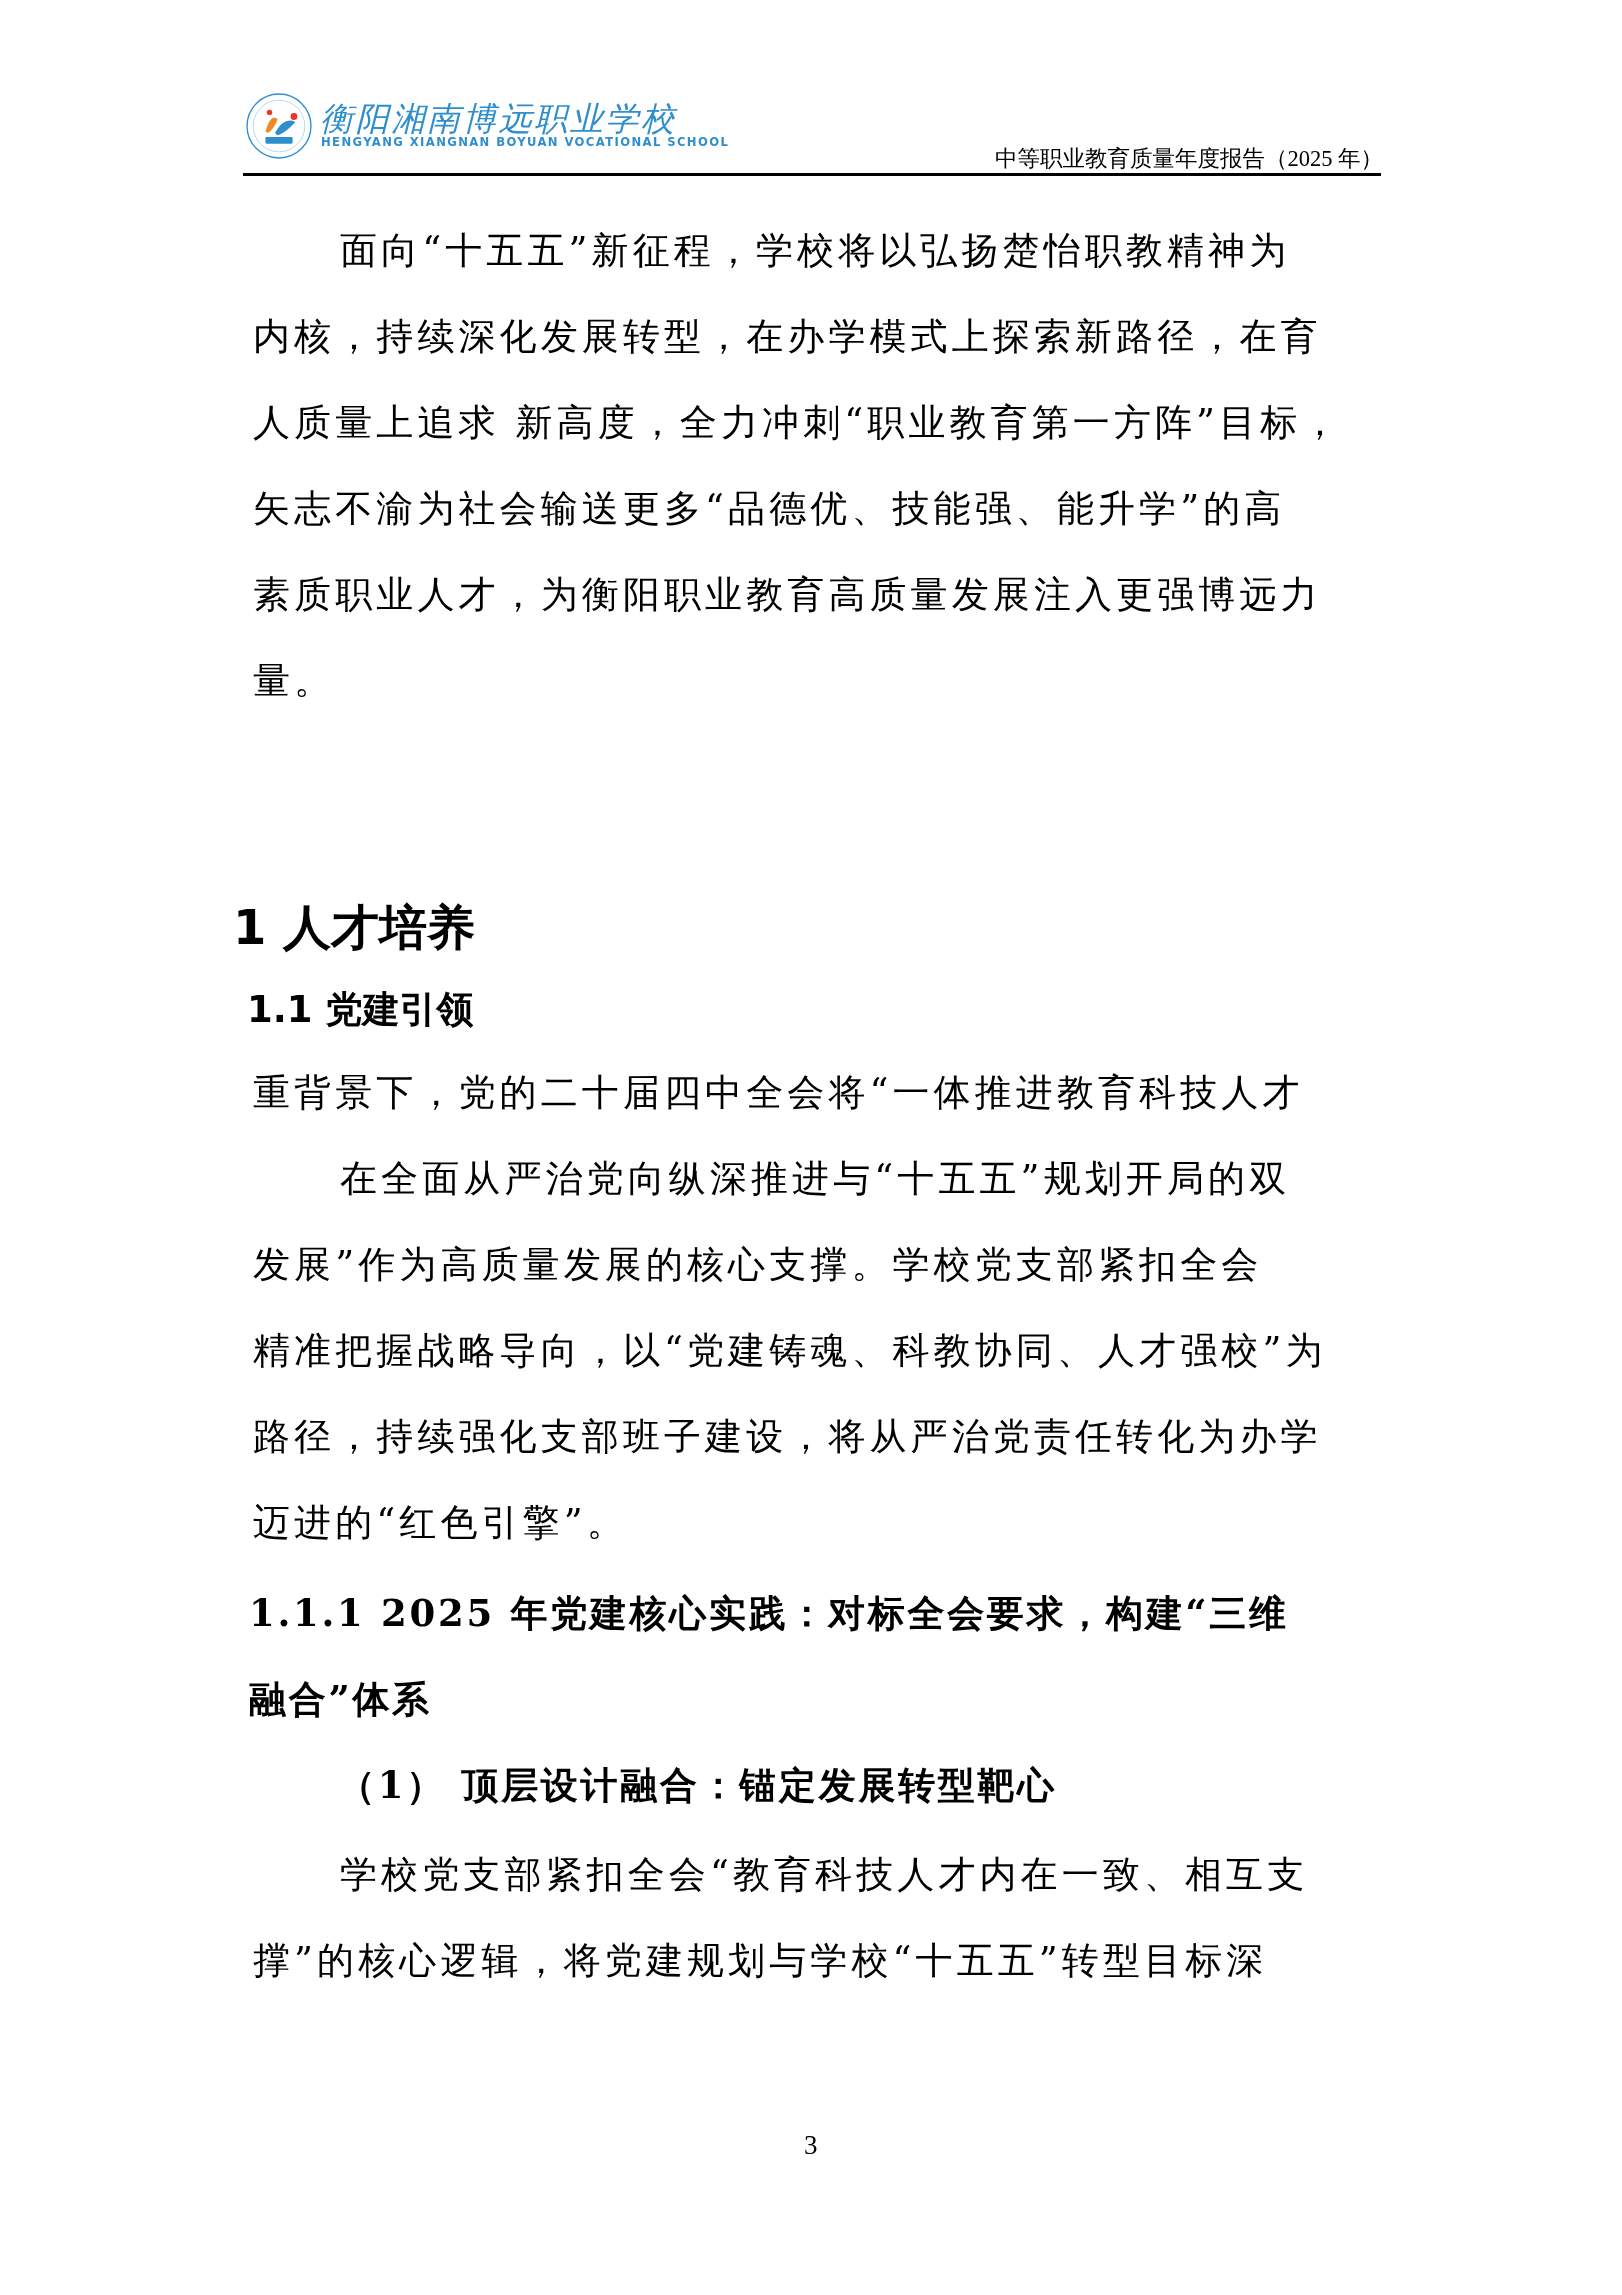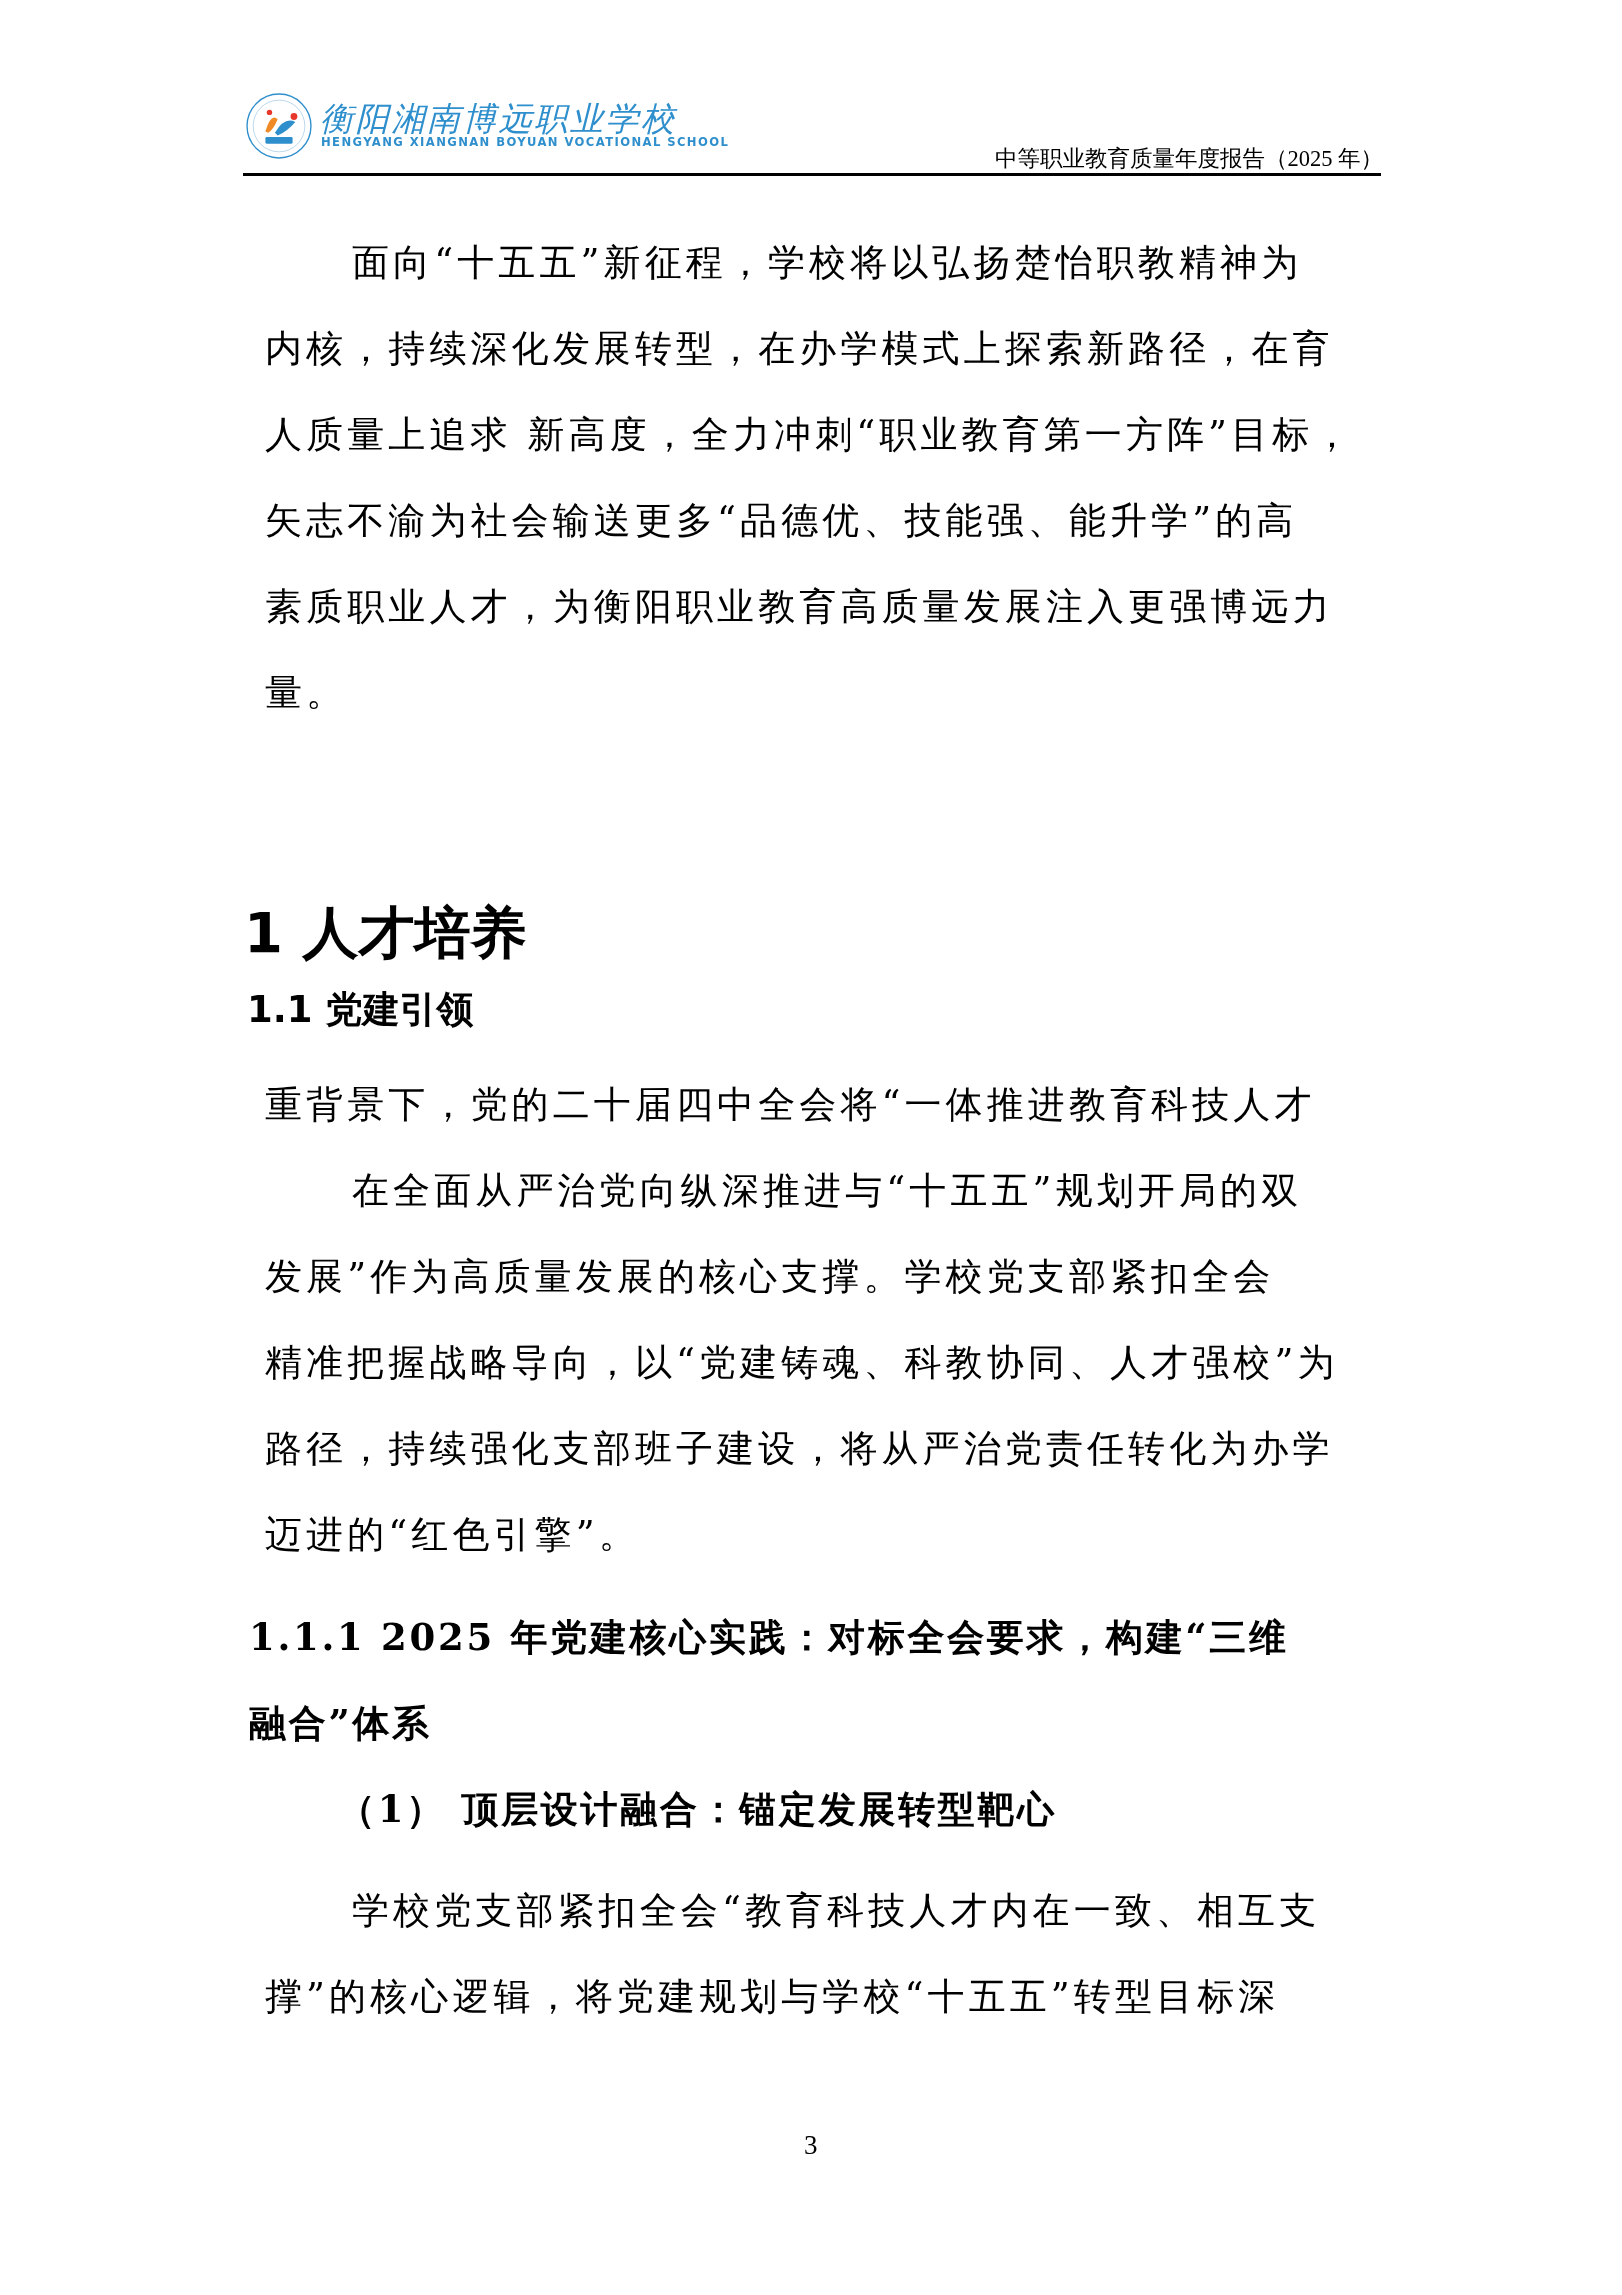--- a/index.html
+++ b/index.html
@@ -10,27 +10,27 @@
     .logo-emblem { position: absolute; left: 0; top: 3.4px; width: 68px; height: 68px; }
     .logo-name { position: absolute; left: 75px; top: 8.2px; font-family: "DejaVu Serif", serif;
                  font-size: 33px; color: #2f8fcd; letter-spacing: 2.7px; font-style: italic; white-space: nowrap; }
     .logo-en { position: absolute; left: 76px; top: 46px; font-family: "DejaVu Sans", sans-serif;
                font-weight: bold; font-size: 11.6px; color: #2f8fcd; letter-spacing: 1.4px; white-space: nowrap; }
     .report-title { position: absolute; right: 0; top: 26px; font-family: Liberation Serif, serif;
                     font-size: 22.5px; white-space: nowrap; margin-top: 28px; }
     .header-rule { position: absolute; left: 243px; top: 173px; width: 1138px; height: 2.7px; background: #000; }
 
     .content { position: absolute; left: 249px; top: 204px; width: 1135px; }
-    .p { font-size: 37px; line-height: 86px; margin: 16px; text-align: justify;
+    .p { font-size: 37px; line-height: 86px; margin: 4px; text-align: justify;
          font-family: "DejaVu Serif", serif; letter-spacing: 4.1px; }
     .p .line { display: block; white-space: nowrap; height: 86px; }
     .indent { padding-left: 87px; }
 
-    .h1 { position: absolute; left: 244px; top: 896px; font-family: "DejaVu Sans", sans-serif;
-          font-weight: bold; font-size: 56px; white-space: nowrap; }
+    .h1 { position: absolute; left: 233px; top: 896px; font-family: "DejaVu Sans", sans-serif;
+          font-weight: bold; font-size: 48px; white-space: nowrap; }
     .h2 { position: absolute; left: 247px; top: 985px; font-family: "DejaVu Sans", sans-serif;
           font-weight: bold; font-size: 37px; white-space: nowrap; }
     .h3 { font-family: "DejaVu Serif", serif; font-weight: bold; font-size: 37px;
           line-height: 86px; letter-spacing: 2.7px; }
     .h4 { font-family: "DejaVu Serif", serif; font-weight: bold; font-size: 37px;
           line-height: 86px; padding-left: 89px; letter-spacing: 2.7px; }
 
     .block2 { position: absolute; left: 249px; top: 1046px; width: 1135px; }
     .page-num { position: absolute; left: 804px; top: 2130px; font-family: "Liberation Serif", serif;
                 font-size: 27px; }

